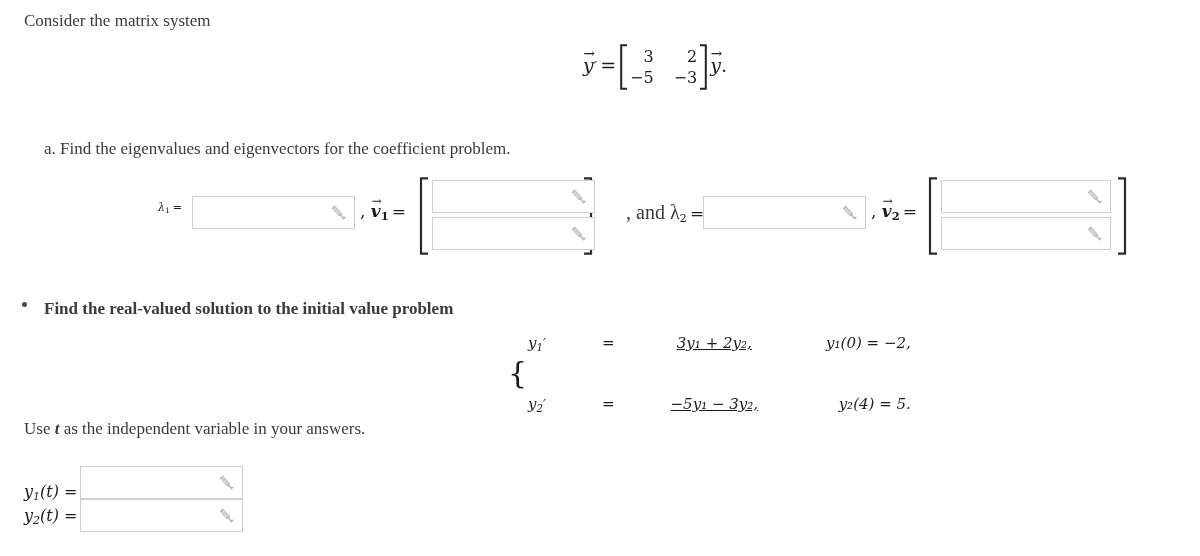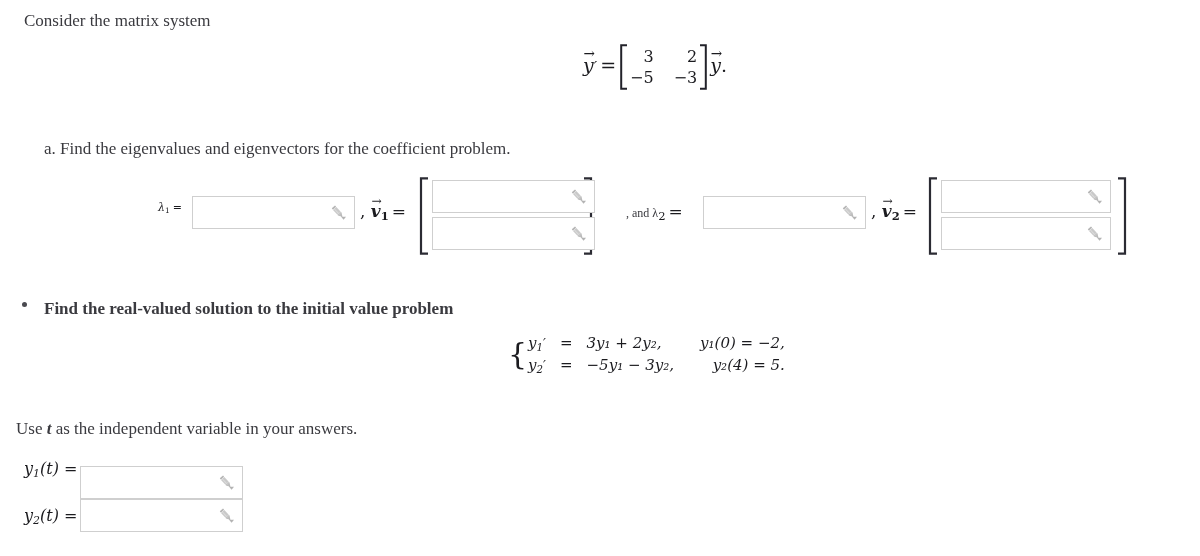--- a/index.html
+++ b/index.html
@@ -130,25 +130,26 @@
     font-family: "DejaVu Serif", serif;
     margin-right: 1px;
     margin-top: -1px;
   }
   .ivp-grid {
     display: grid;
     grid-template-columns: auto auto auto auto;
     column-gap: 0px;
     row-gap: 3px;
     align-items: baseline;
+    gap: 42px;
   }
   .ivp-grid > span { white-space: nowrap; }
   .c-lhs { text-align: left; padding-right: 14px; }
   .c-eq  { text-align: center; padding-right: 14px; }
-  .c-rhs { text-align: left; padding-right: 26px; }
+  .c-rhs { text-align: center; padding-right: 26px; text-decoration: underline; }
   .c-ic  { text-align: right; }
   .prime { font-style: italic; font-size: 0.85em; }
 </style>
 </head>
 <body>
 
 <div class="abs prose" style="left:24px; top:11px;">Consider the matrix system</div>
 
 <div class="abs math" id="matrix-equation">
   <span class="vecwrap"><span class="vecarrow">→</span><span class="mi">y</span></span><span class="mi" style="font-size:0.8em;">′</span><span class="op">=</span><span class="brk"><svg width="9" height="46" viewBox="0 0 9 46">
@@ -220,21 +221,21 @@
         <rect x="8.0" y="2.8" width="1.0" height="7.4" fill="#dcdcdc"></rect>
         <rect x="6.6" y="10.4" width="5.0" height="1.4" fill="#b6b6b6"></rect>
         <path d="M6.6 11.8 L9.1 15.6 L11.6 11.8 Z" fill="#bdbdbd"></path>
         <path d="M8.3 14.4 L9.1 15.6 L9.9 14.4 Z" fill="#9a9a9a"></path>
       </g>
       <path d="M13.5 13.2 L19.0 13.2 L16.25 16.6 Z" fill="#b3b3b3"></path>
     </svg>
   </span>
 </div>
 
-<div class="abs math" style="left:626px; top:201px; font-size:17px;"><span class="prose" style="font-size:12px;">, and λ</span><span class="subn">2</span><span class="op">=</span></div>
+<div class="abs math" style="left:626px; top:201px; font-size:17px;"><span class="prose" style="font-size:20px;">, and λ</span><span class="subn">2</span><span class="op">=</span></div>
 
 <div class="answer-box" style="left:703px; top:196px; width:163px; height:33px;">
   <span class="pencil-icon">
     <svg viewBox="0 0 20 18" width="18" height="16">
       <g transform="rotate(-42 9 7)">
         <rect x="6.6" y="0.6" width="5.0" height="1.9" rx="0.5" fill="#b6b6b6"></rect>
         <rect x="6.6" y="2.8" width="5.0" height="7.4" fill="#c9c9c9"></rect>
         <rect x="8.0" y="2.8" width="1.0" height="7.4" fill="#dcdcdc"></rect>
         <rect x="6.6" y="10.4" width="5.0" height="1.4" fill="#b6b6b6"></rect>
         <path d="M6.6 11.8 L9.1 15.6 L11.6 11.8 Z" fill="#bdbdbd"></path>
@@ -302,23 +303,23 @@
       <span class="c-ic mi">y₁(0) = −2,</span>
 
       <span class="c-lhs"><span class="mi">y</span><span class="sub">2</span><span class="prime">′</span></span>
       <span class="c-eq">=</span>
       <span class="c-rhs mi">−5y₁ − 3y₂,</span>
       <span class="c-ic mi">y₂(4) = 5.</span>
     </div>
   </div>
 </div>
 
-<div class="abs prose" style="left:16px; top:419px;text-align:right;"><span>Use </span><span class="mi" style="font-weight:bold;">t</span><span> as the independent variable in your answers.</span></div>
-
-<div class="abs math" style="left:24px; top:459px; font-size:16px;"><span class="mi">y</span><span class="sub">1</span><span class="mi">(t) =</span></div>
+<div class="abs prose" style="left:24px; top:419px;text-align:right;"><span>Use </span><span class="mi" style="font-weight:bold;">t</span><span> as the independent variable in your answers.</span></div>
+
+<div class="abs math" style="left:24px; top:482px; font-size:16px;"><span class="mi">y</span><span class="sub">1</span><span class="mi">(t) =</span></div>
 
 <div class="answer-box" style="left:80px; top:466px; width:163px; height:33px;">
   <span class="pencil-icon">
     <svg viewBox="0 0 20 18" width="18" height="16">
       <g transform="rotate(-42 9 7)">
         <rect x="6.6" y="0.6" width="5.0" height="1.9" rx="0.5" fill="#b6b6b6"></rect>
         <rect x="6.6" y="2.8" width="5.0" height="7.4" fill="#c9c9c9"></rect>
         <rect x="8.0" y="2.8" width="1.0" height="7.4" fill="#dcdcdc"></rect>
         <rect x="6.6" y="10.4" width="5.0" height="1.4" fill="#b6b6b6"></rect>
         <path d="M6.6 11.8 L9.1 15.6 L11.6 11.8 Z" fill="#bdbdbd"></path>

